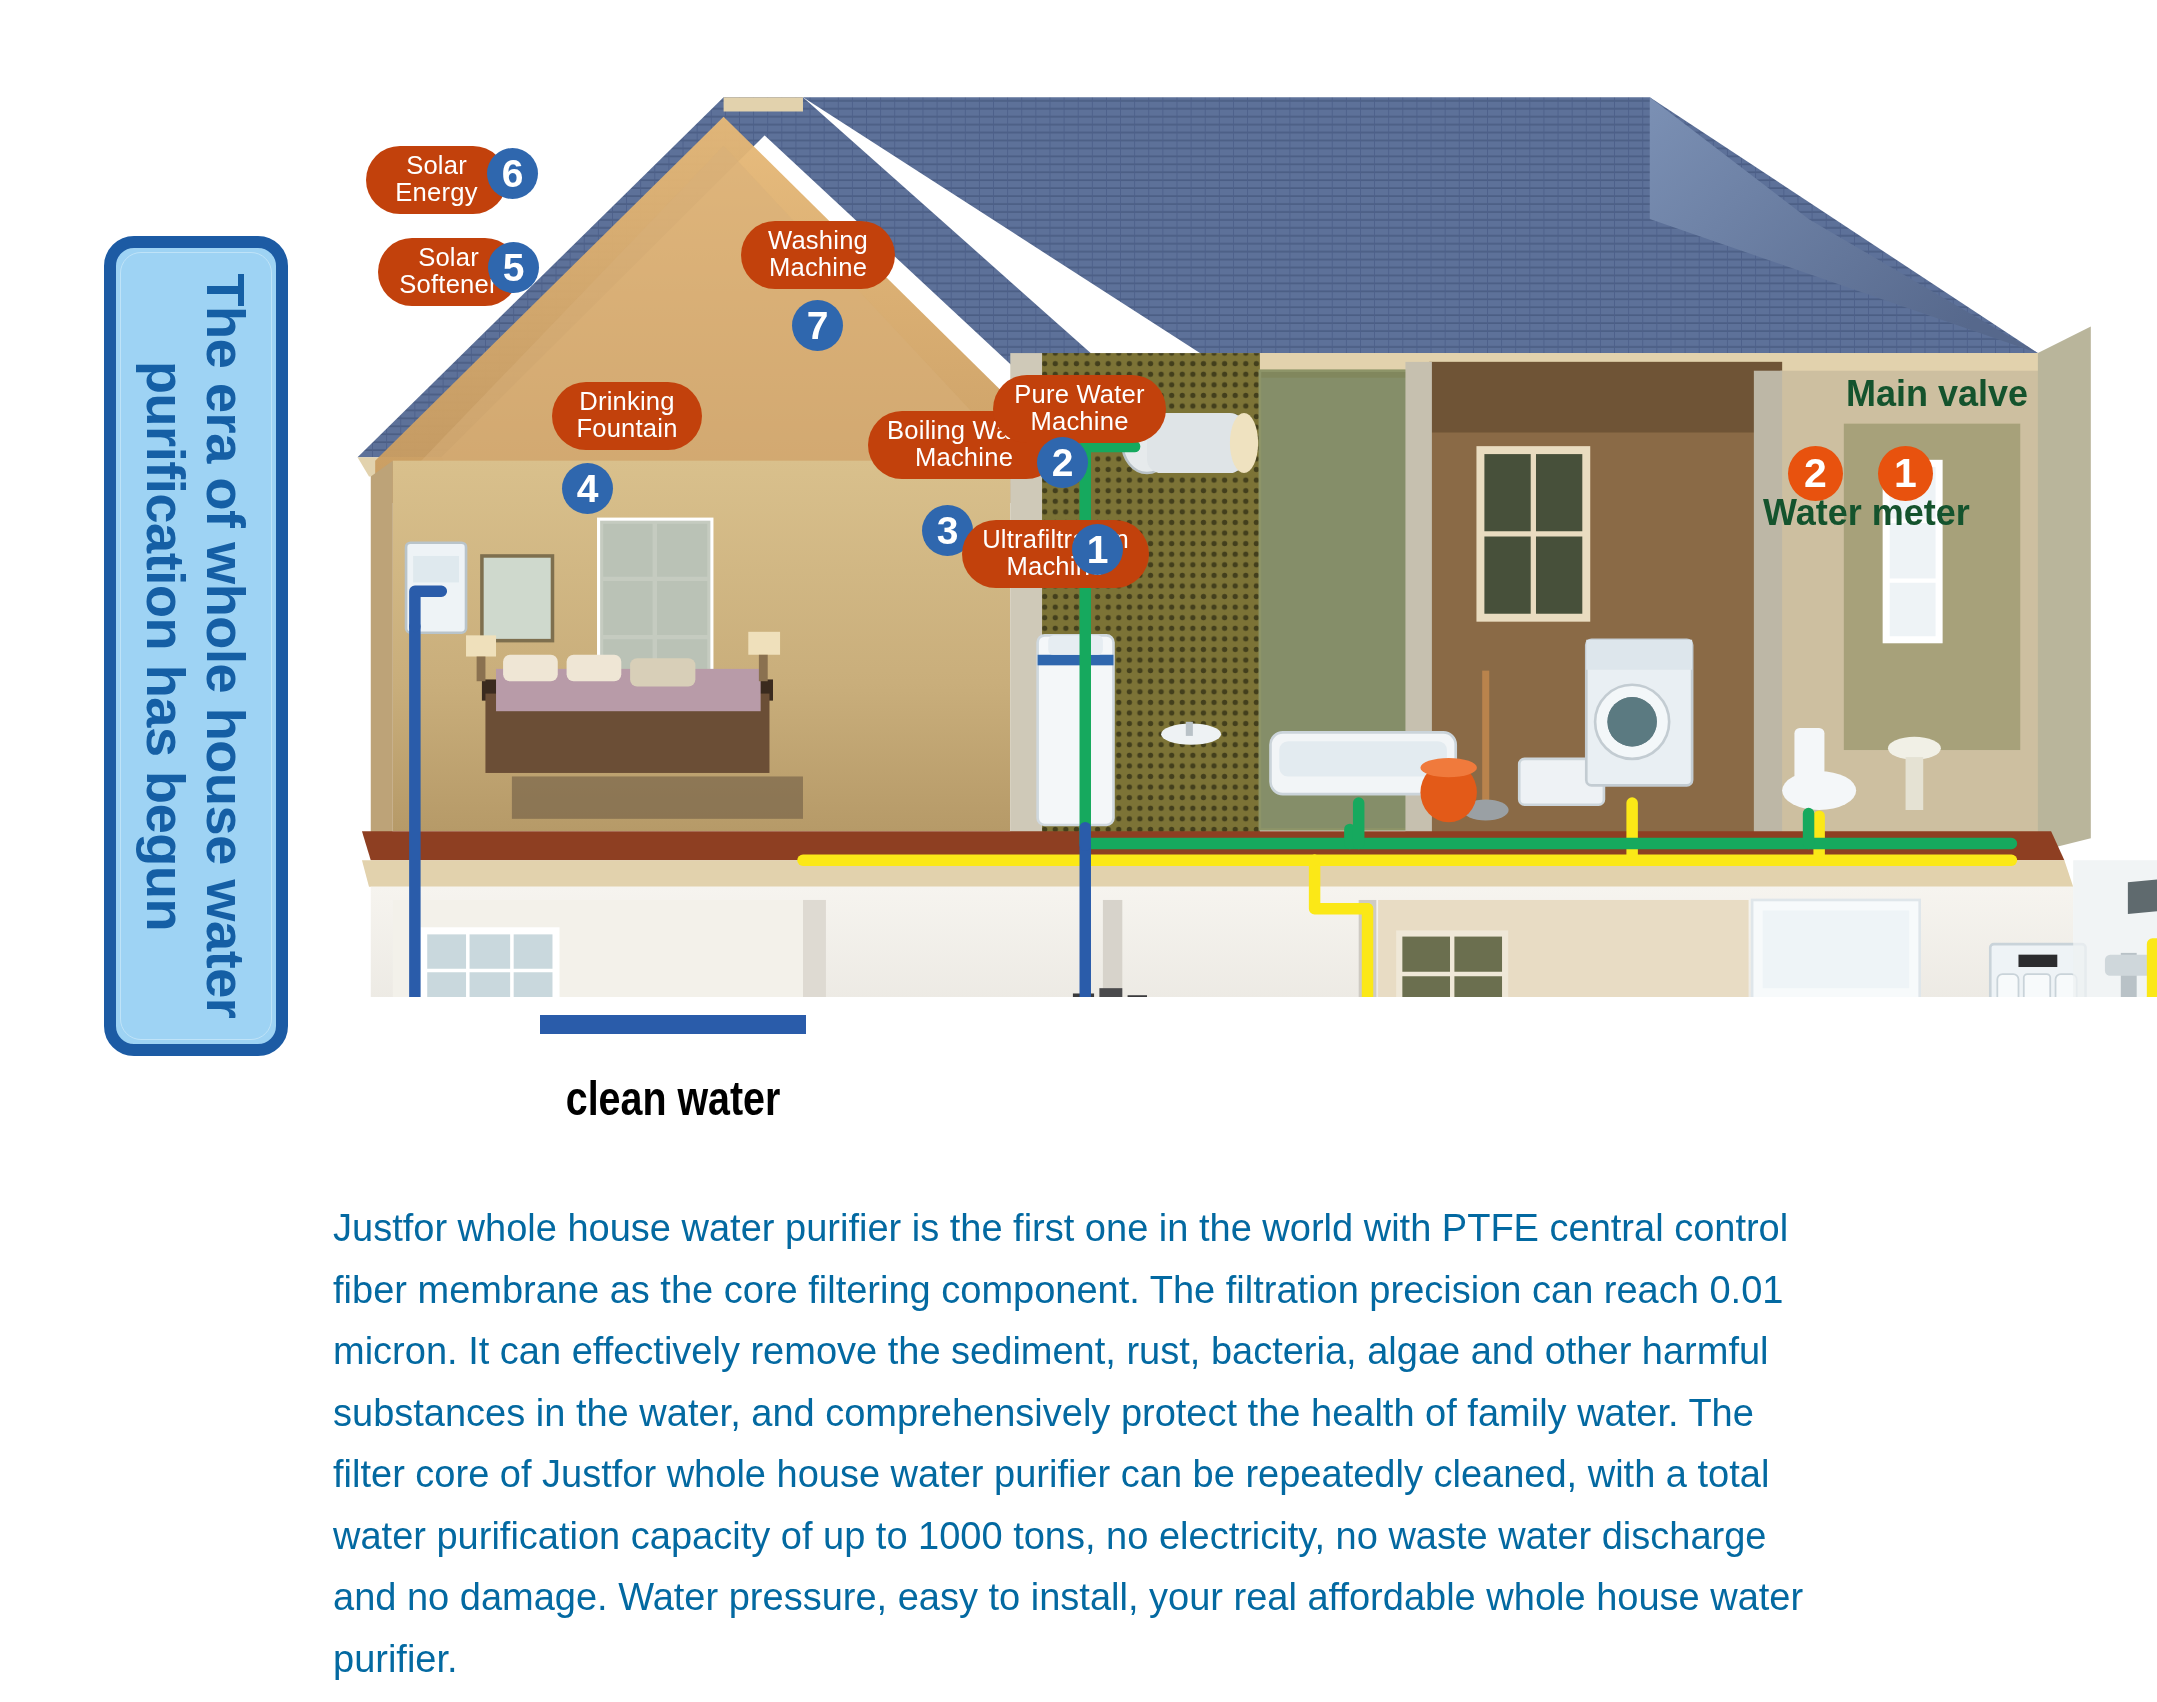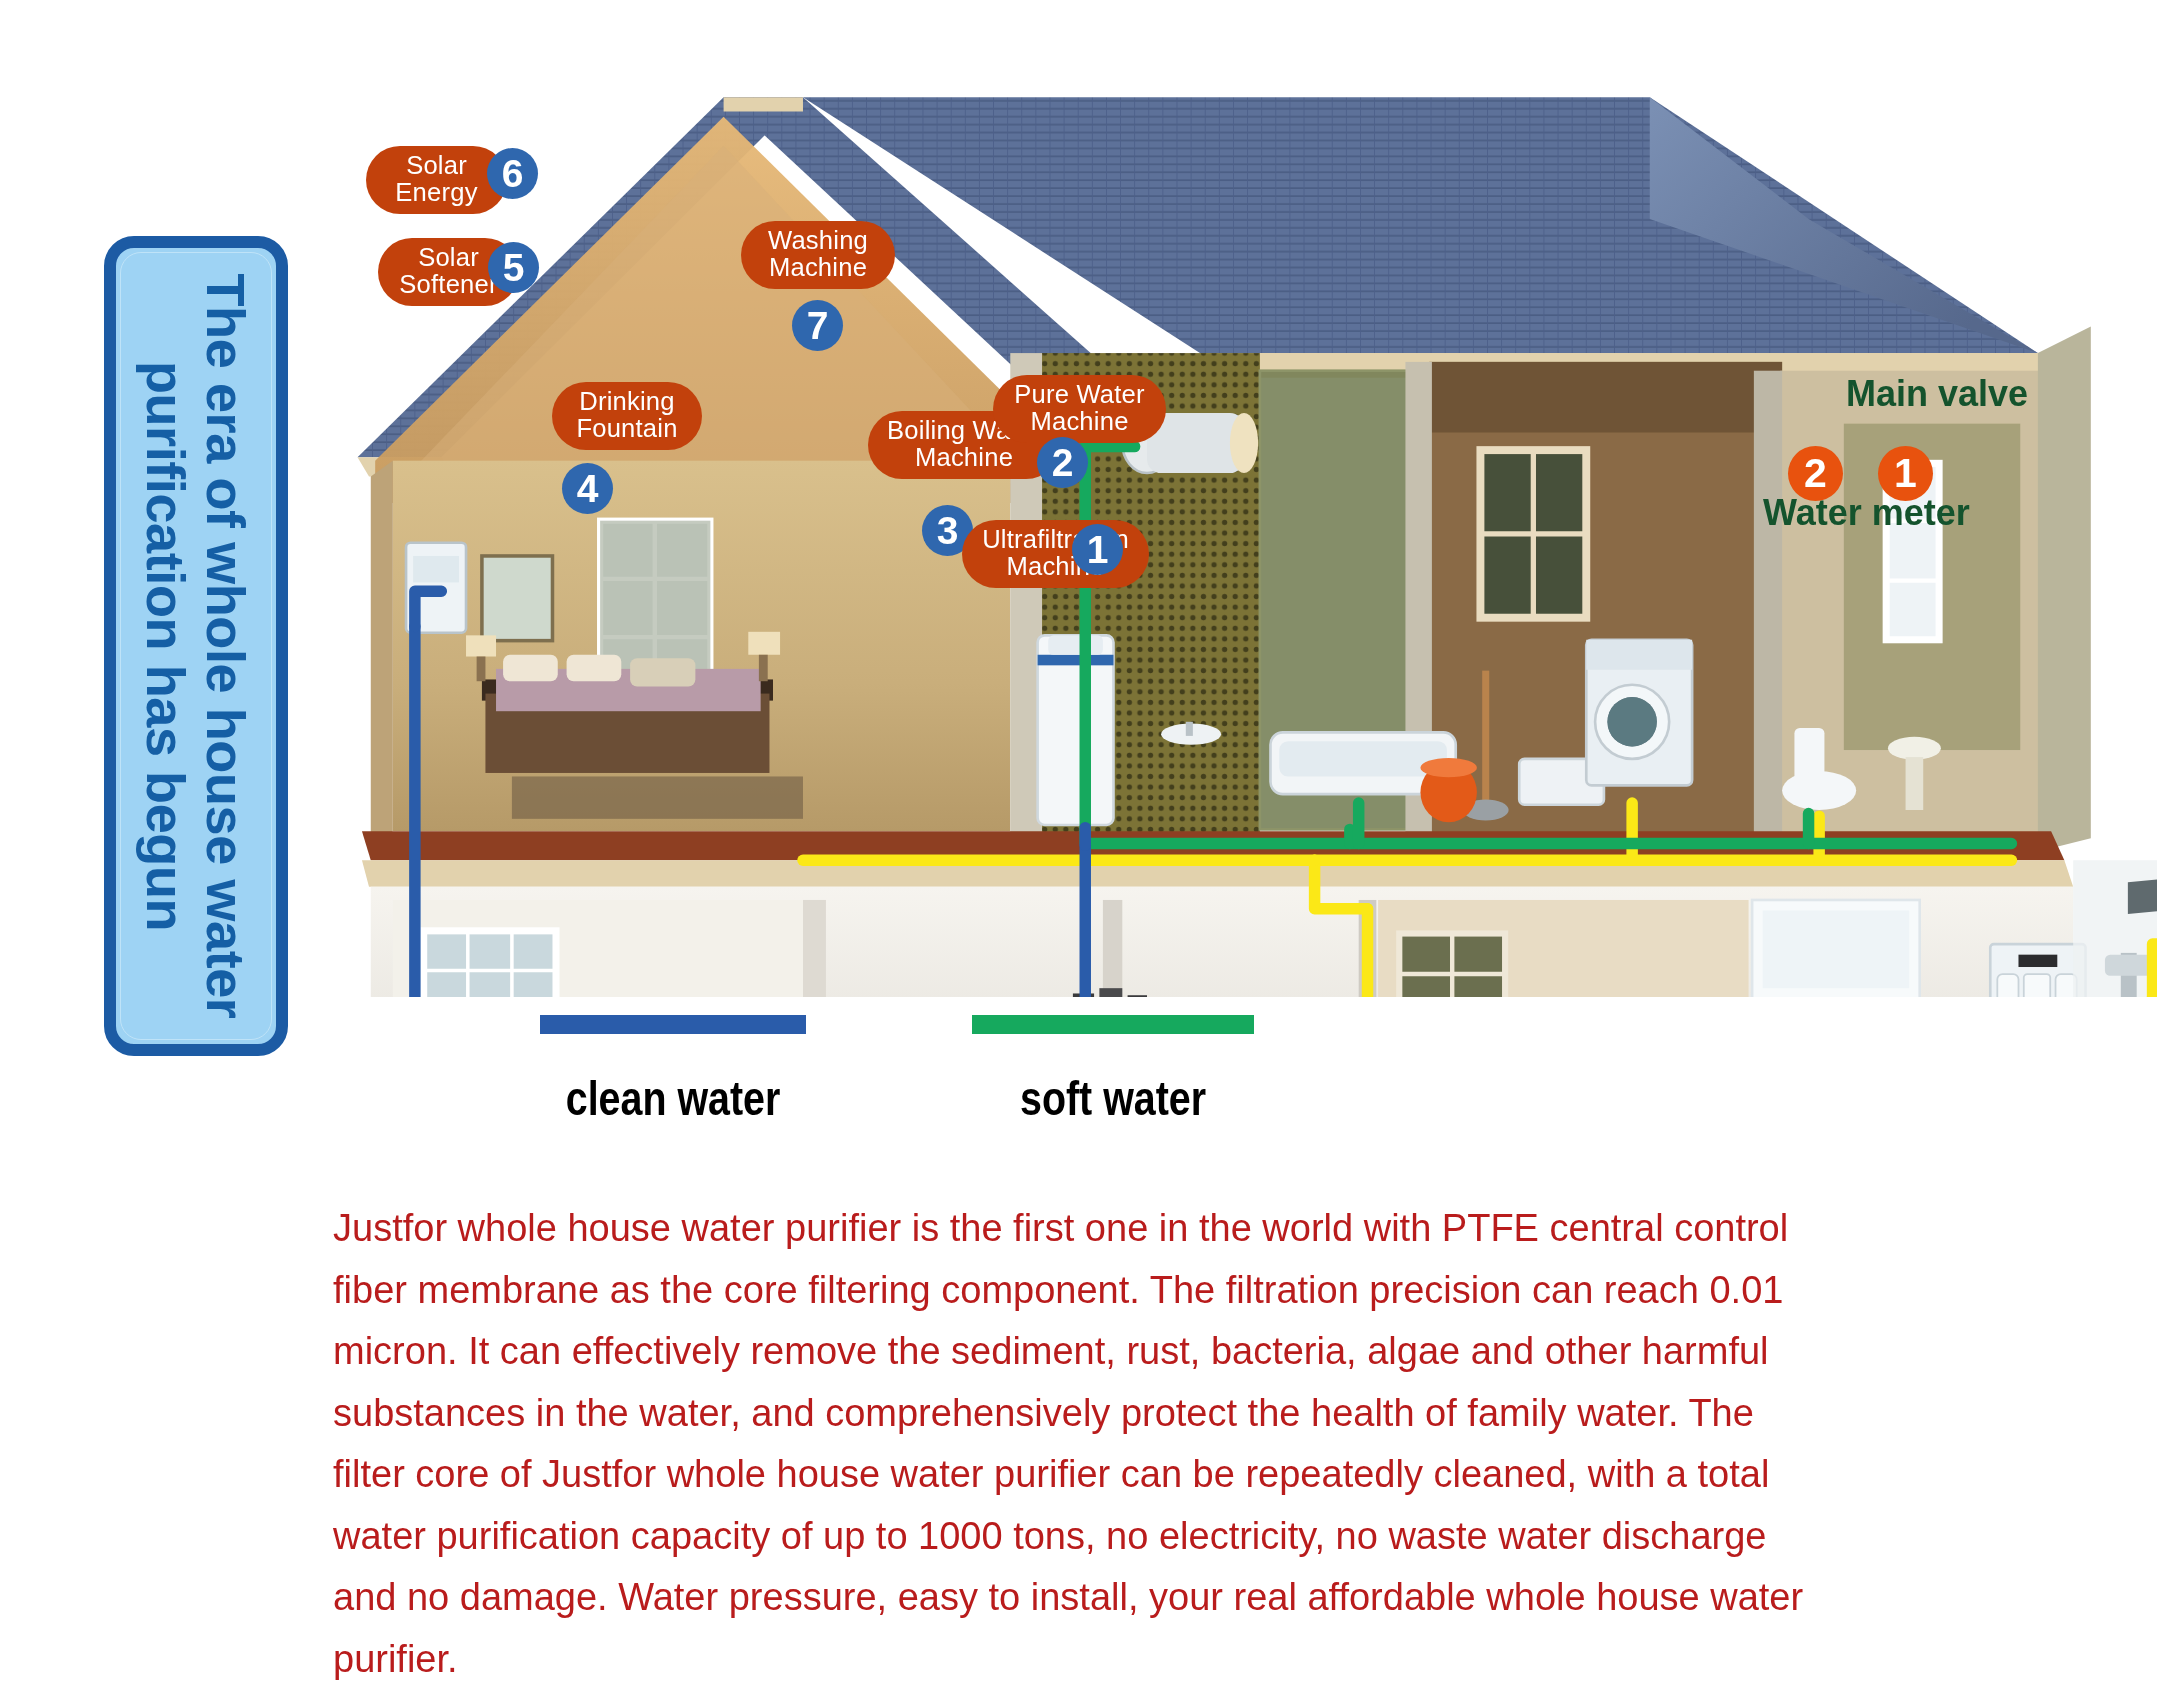--- a/index.html
+++ b/index.html
@@ -104,21 +104,21 @@
     white-space: nowrap;
   }
 
   
   #body-copy {
     position: absolute;
     left: 333px; top: 1198px;
     width: 1500px;
     font-size: 38px;
     line-height: 1.62;
-    color: #b91c1c;
+    color: #0369a1;
     text-align: left;
     font-family: "Liberation Sans", sans-serif;
   }
 </style>
 </head>
 <body>
 
 <div id="side-banner">
   <div class="inner-rule"></div>
   <div class="vtext">The era of whole house water purification has begun</div>
@@ -509,20 +509,16 @@
 
   <div class="plainlabel" style="left:1454px; top:430px;">Water meter</div>
   <div class="badge orange" style="left:1479px; top:384px;">2</div>
 </div>
 
 <div id="legend">
   <div class="legend-item" style="left:540px; top:0; width:266px;">
     <div class="legend-bar" style="background:#2a5caa;"></div>
     <div class="legend-text">clean water</div>
   </div>
-  <div class="legend-item" style="left:972px; top:0; width:282px;">
-    <div class="legend-bar" style="background:#16a95e;"></div>
-    <div class="legend-text">soft water</div>
-  </div>
 </div>
 
 <p id="body-copy">Justfor whole house water purifier is the first one in the world with PTFE central control fiber membrane as the core filtering component. The filtration precision can reach 0.01 micron. It can effectively remove the sediment, rust, bacteria, algae and other harmful substances in the water, and comprehensively protect the health of family water. The filter core of Justfor whole house water purifier can be repeatedly cleaned, with a total water purification capacity of up to 1000 tons, no electricity, no waste water discharge and no damage. Water pressure, easy to install, your real affordable whole house water purifier.</p>
 
 
 </body></html>

